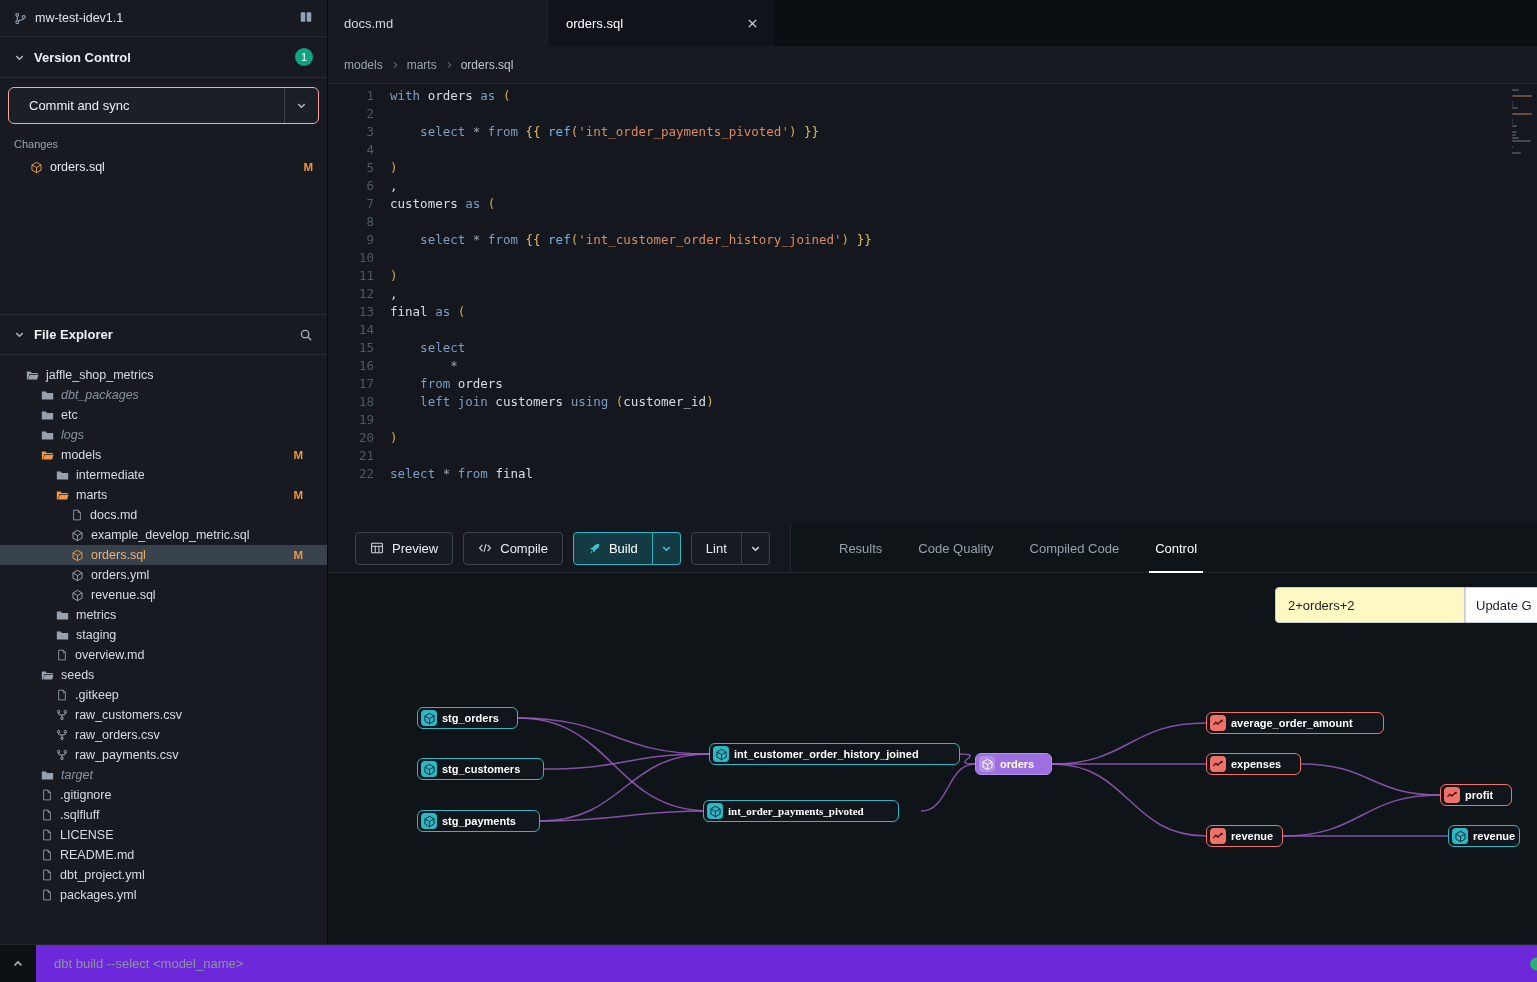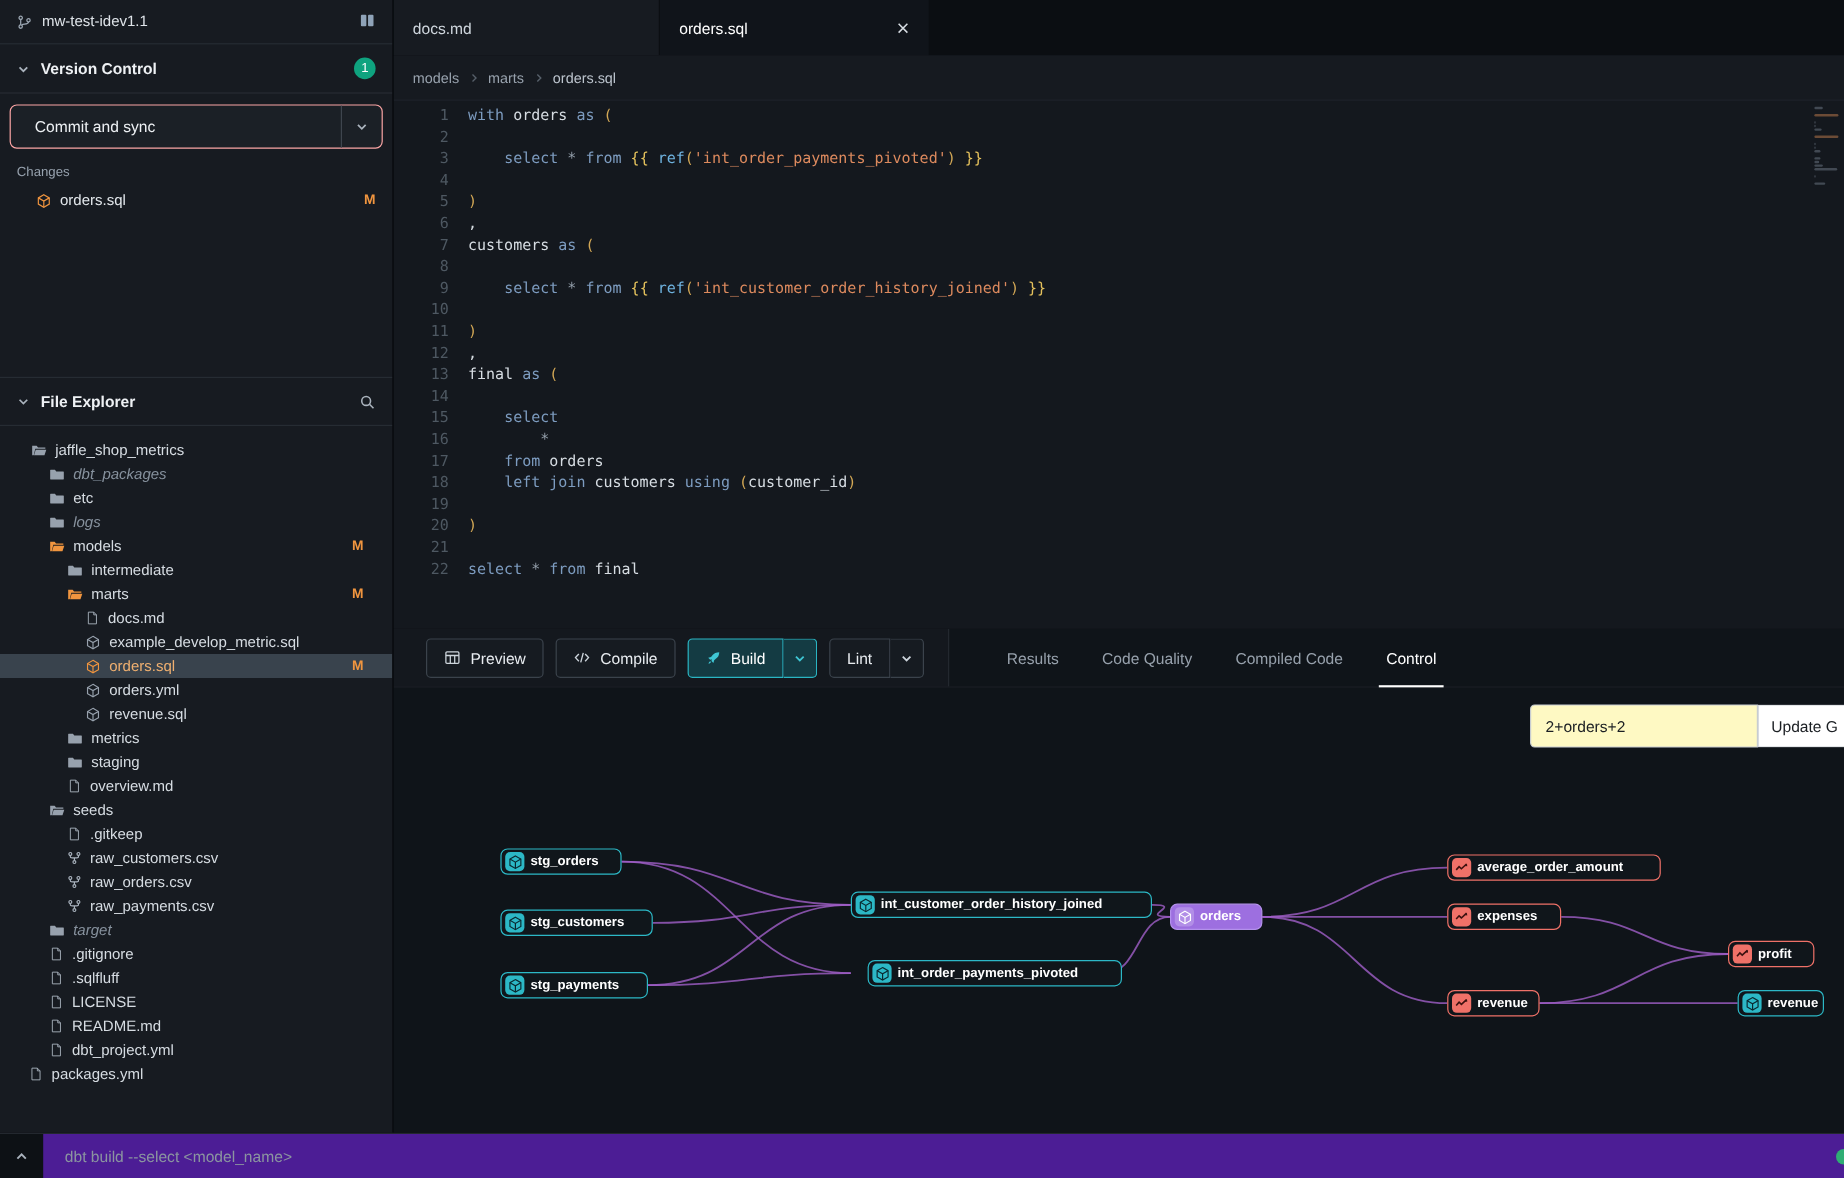--- a/index.html
+++ b/index.html
@@ -85,21 +85,21 @@
          border:1.5px solid;background:#10161b;cursor:pointer;}
   .nicon{width:16px;height:16px;border-radius:4px;display:flex;align-items:center;justify-content:center;flex:none;}
   .nlabel{font-size:11px;font-weight:bold;color:#fff;white-space:nowrap;}
   .gnode.teal{border-color:#2cb8c6;} .gnode.teal .nicon{background:#2cb8c6;color:#0a2930;}
   .gnode.salmon{border-color:#ef7168;} .gnode.salmon .nicon{background:#ef7168;color:#3c1210;}
   .gnode.purple{background:#9d6fe0;border-color:#b491ec;} .gnode.purple .nicon{background:rgba(255,255,255,.22);color:#fff;}
 
   
   .bottombar{grid-column:1/3;background:#0d1115;border-top:1px solid #23282f;display:flex;align-items:center;position:relative;}
   .chev-up{width:36px;flex:none;display:flex;justify-content:center;color:#aab3bd;cursor:pointer;}
-  .cmd{flex:1;height:100%;background:#4c1d95;border:none;outline:none;color:#cfd6dd;font-size:13px;padding:0 18px;font-family:inherit;}
+  .cmd{flex:1;height:100%;background:#6d28d9;border:none;outline:none;color:#cfd6dd;font-size:13px;padding:0 18px;font-family:inherit;}
   .cmd::placeholder{color:#8b95a0;}
   .status-dot{position:absolute;right:-6px;top:50%;transform:translateY(-50%);width:13px;height:13px;border-radius:50%;background:#2fae74;}
 </style>
 </head>
 <body>
 
 <div class="app">
 
   <aside class="sidebar">
     <div class="repo-row">
@@ -417,21 +417,21 @@
         </div>
         <div class="trow" style="padding-left: 41px;">
           <span class="ticon fileic">
             <svg viewBox="0 0 16 16" width="12" height="12">
               <path fill="none" stroke="currentColor" d="M3.5 1.5h6l3 3v10h-9z"></path>
               <path fill="none" stroke="currentColor" d="M9.5 1.5v3h3"></path>
             </svg>
           </span>
           <span class="tlabel">dbt_project.yml</span>
         </div>
-        <div class="trow" style="padding-left: 24px;">
+        <div class="trow" style="padding-left: 41px;">
           <span class="ticon fileic">
             <svg viewBox="0 0 16 16" width="12" height="12">
               <path fill="none" stroke="currentColor" d="M3.5 1.5h6l3 3v10h-9z"></path>
               <path fill="none" stroke="currentColor" d="M9.5 1.5v3h3"></path>
             </svg>
           </span>
           <span class="tlabel">packages.yml</span>
         </div>
       </div>
   </aside>
@@ -638,21 +638,21 @@
             <span class="nicon">
               <svg viewBox="0 0 16 16" width="13" height="13">
                 <g fill="none" stroke="currentColor" stroke-width="1.2">
                   <path d="M8 1.6l5.6 3.2v6.4L8 14.4l-5.6-3.2V4.8z"></path>
                   <path d="M2.4 4.8L8 8l5.6-3.2M8 8v6.4"></path>
                 </g>
               </svg>
             </span>
             <span class="nlabel">int_customer_order_history_joined</span>
           </div>
-          <div class="gnode teal" style="left: 395px; top: 227px; width: 212px;">
+          <div class="gnode teal" style="left: 375px; top: 227px; width: 196px; font-family: Liberation Serif, serif;">
             <span class="nicon">
               <svg viewBox="0 0 16 16" width="13" height="13">
                 <g fill="none" stroke="currentColor" stroke-width="1.2">
                   <path d="M8 1.6l5.6 3.2v6.4L8 14.4l-5.6-3.2V4.8z"></path>
                   <path d="M2.4 4.8L8 8l5.6-3.2M8 8v6.4"></path>
                 </g>
               </svg>
             </span>
             <span class="nlabel">int_order_payments_pivoted</span>
           </div>

